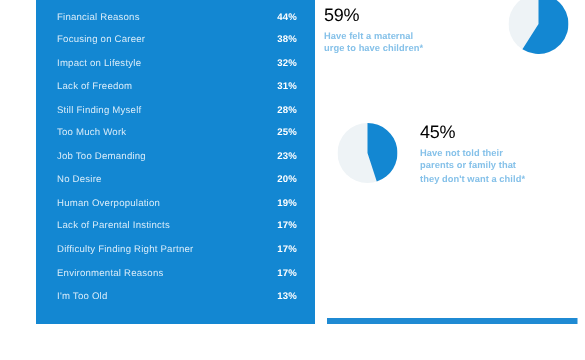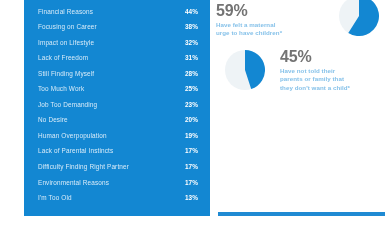--- a/index.html
+++ b/index.html
@@ -62,33 +62,33 @@
   }
 
   
   .stat-block {
     position: absolute;
     display: flex;
     align-items: flex-start;
   }
 
   #stat-block-0 { left: 216px; top: 2px;   width: 172px; height: 58px; }
-  #stat-block-1 { left: 216px; top: 48px;  width: 172px; height: 58px; }
+  #stat-block-1 { left: 216px; top: 80px;  width: 172px; height: 58px; }
   #stat-block-2 { left: 216px; top: 126px; width: 172px; height: 58px; }
 
   .stat-text {
     width: 96px;
     padding-top: 1px;
   }
   .stat-text.right-side { padding-left: 6px; }
 
   .stat-pct {
-    font-size: 16px;
-    font-weight: bold;
-    color: #737373;
+    font-size: 12px;
+    font-weight: normal;
+    color: #000000;
     line-height: 15px;
     letter-spacing: -0.2px;
     margin: 0 0 3px 0;
   }
 
   .stat-desc {
     font-size: 6.2px;
     font-weight: bold;
     line-height: 8.4px;
     color: #85c1e9;

